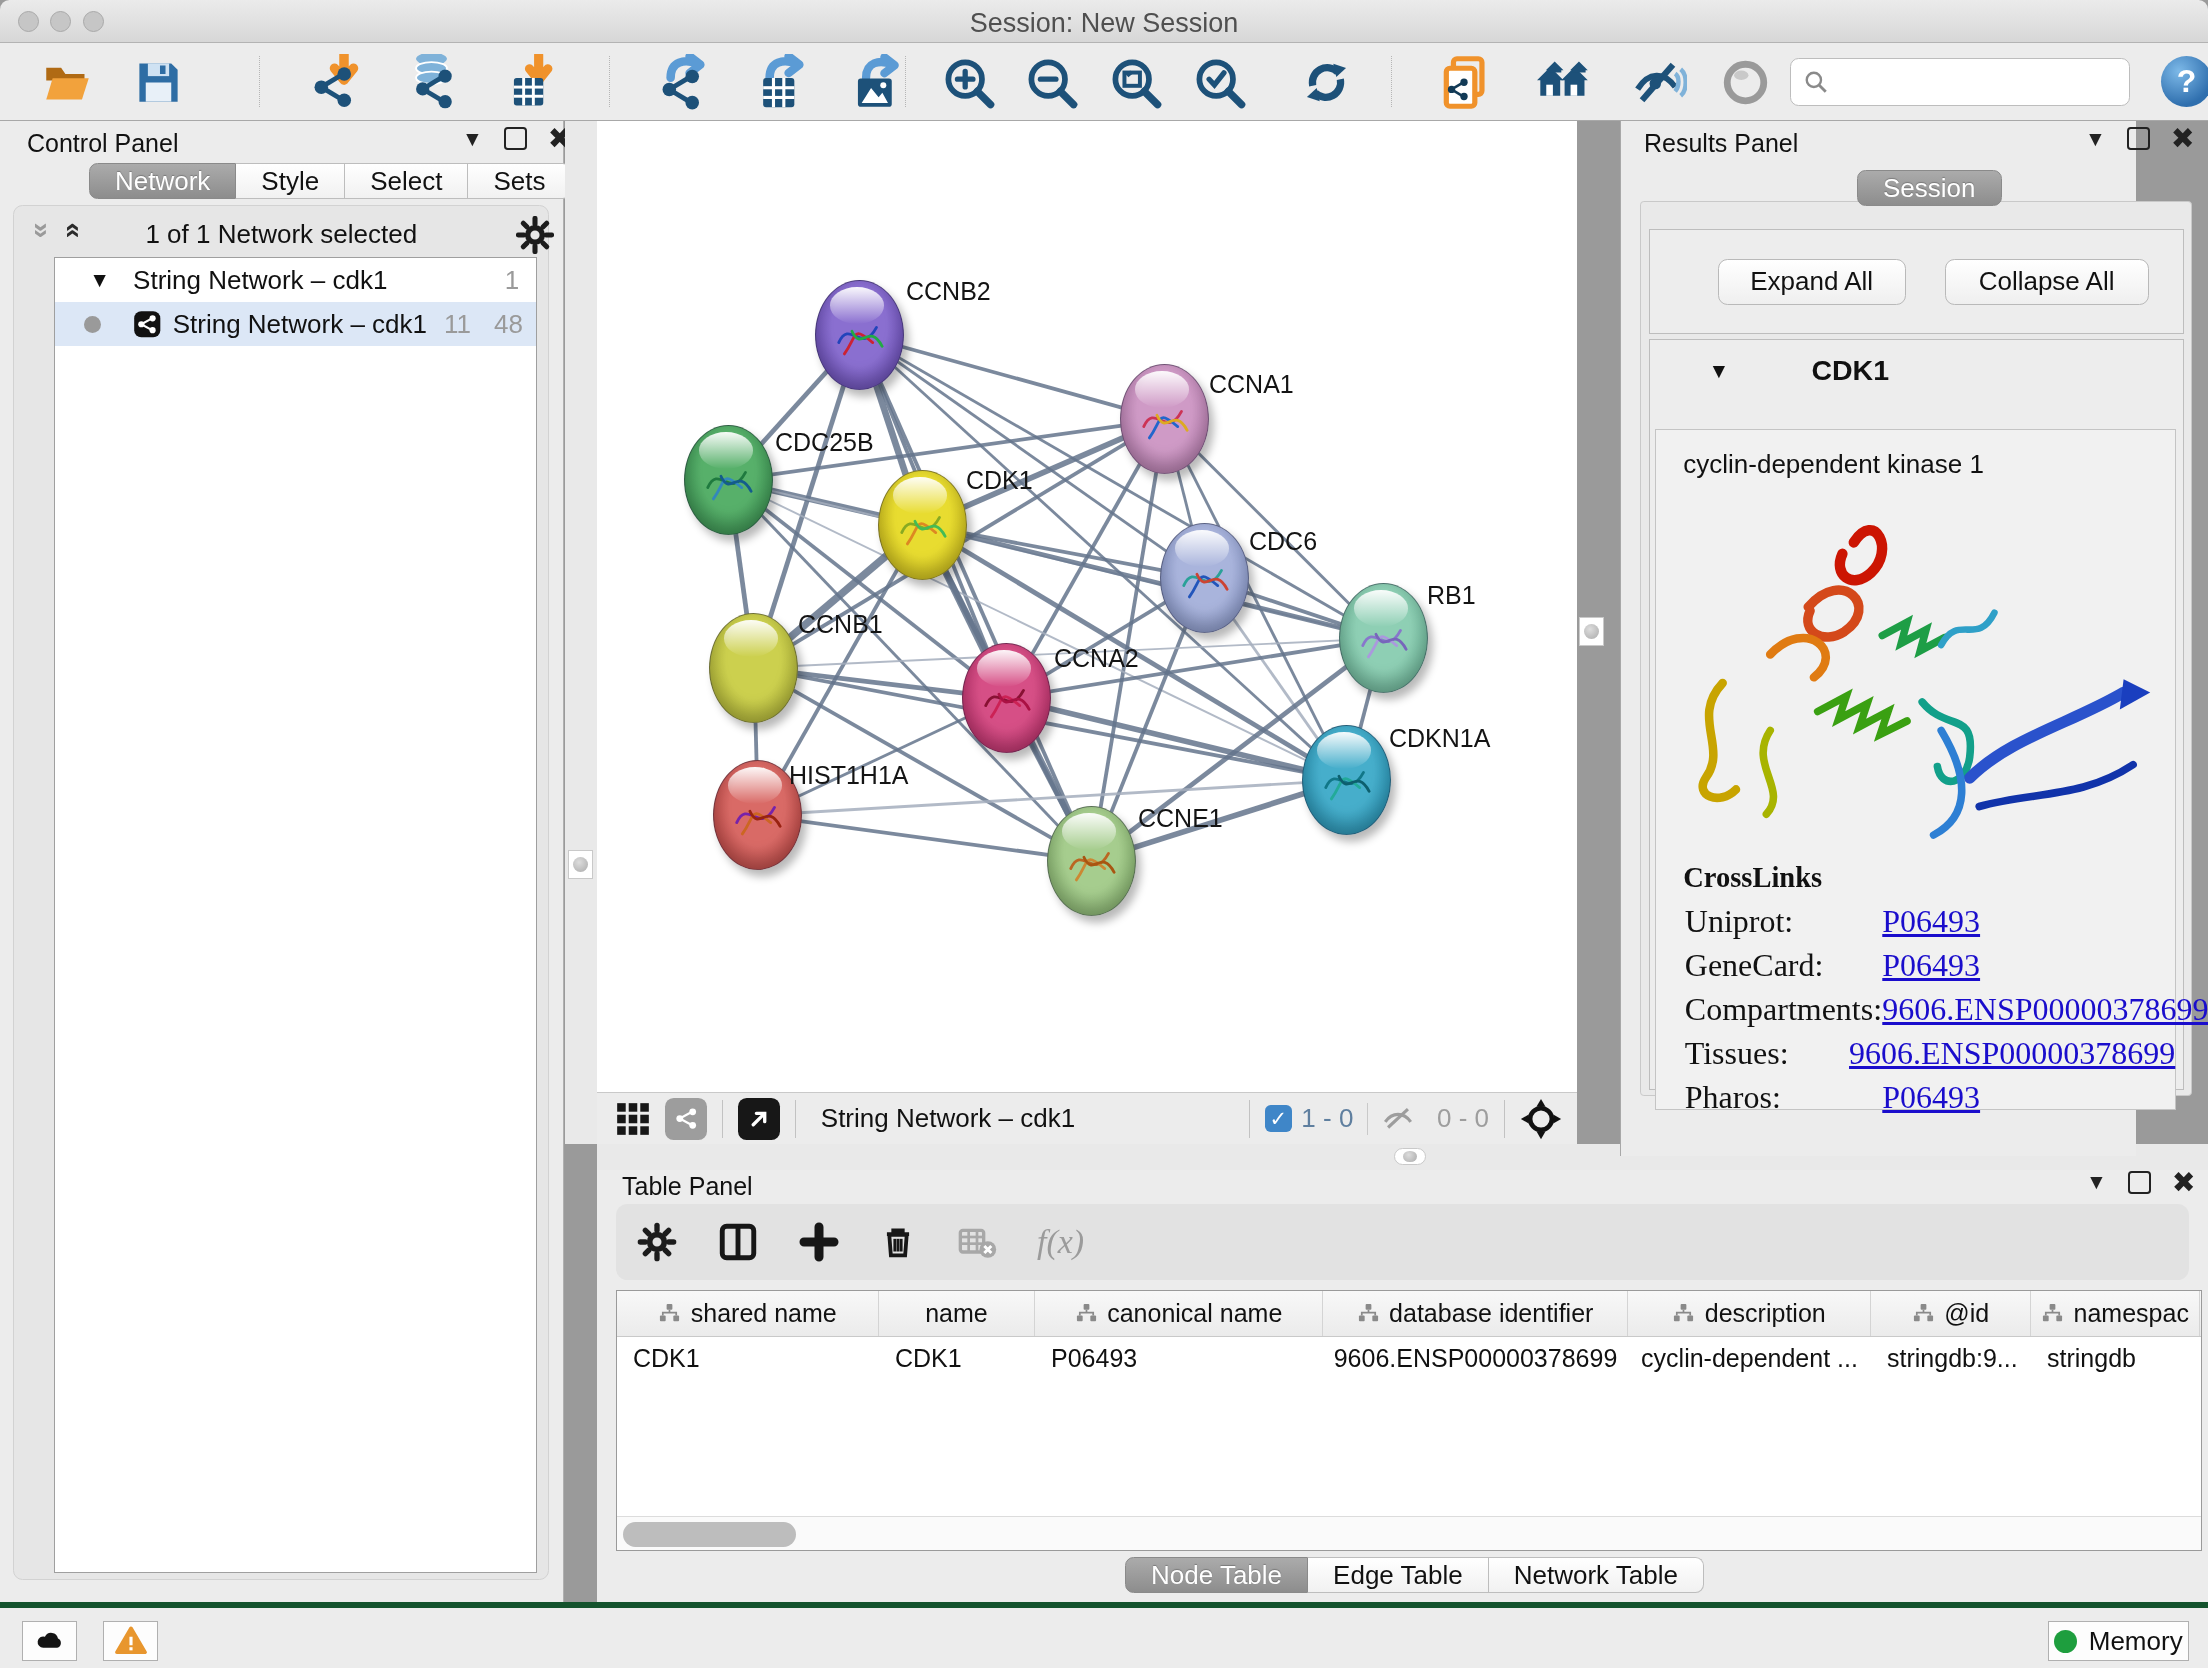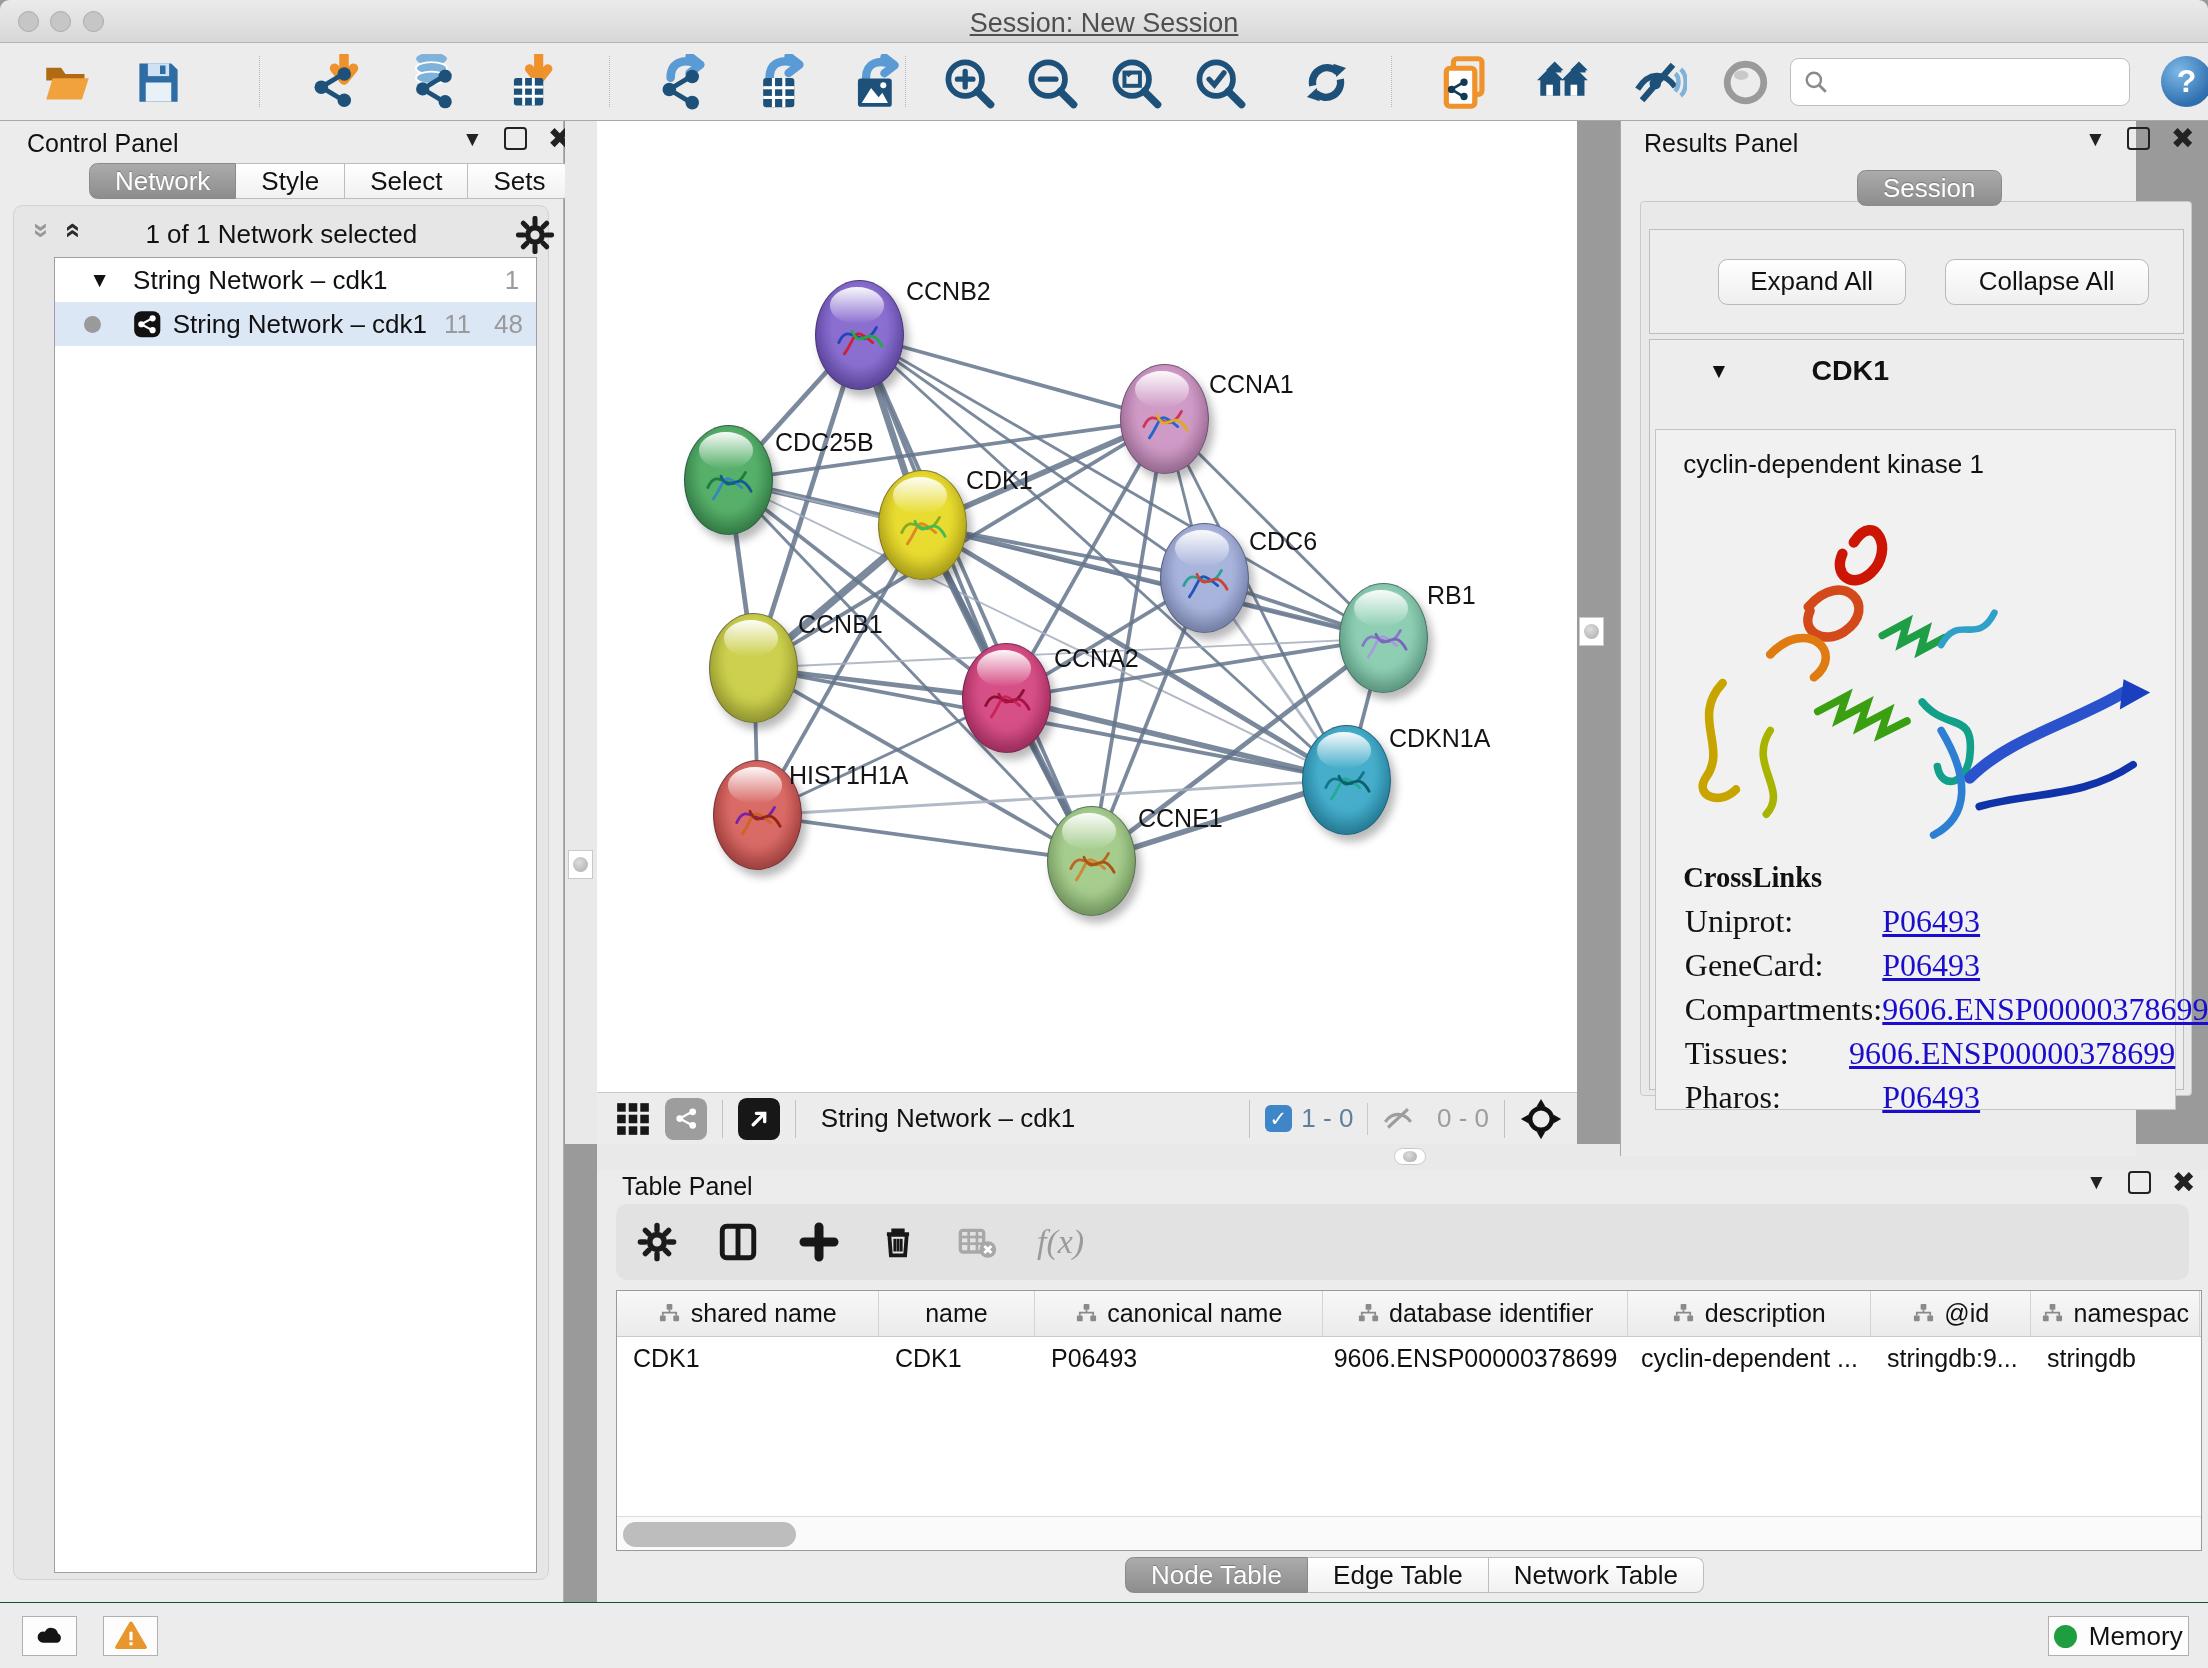--- a/index.html
+++ b/index.html
@@ -7,21 +7,21 @@
   body { font-family:"Liberation Sans","DejaVu Sans",sans-serif; font-size:25px; color:#111;
          position:relative; overflow:hidden; }
   .abs { position:absolute; }
 
   
   #titlebar { left:0; top:0; width:2208px; height:43px;
     background:linear-gradient(#ebebeb,#d7d7d7); border-bottom:1px solid #b3b3b3;
     border-radius:9.5px 9.5px 0 0; }
   .traffic { width:21px; height:21px; border-radius:50%; top:10.5px;
     background:#c6c6c6; border:1px solid #a9a9a9; }
-  #win-title { width:100%; text-align:center; top:7.6px; font-size:27px; color:#4f4f4f;text-decoration:underline; }
+  #win-title { width:100%; text-align:center; top:7.6px; font-size:27px; color:#4f4f4f; }
 
   
   #toolbar { left:0; top:43px; width:2208px; height:78px; background:#ececec;
     border-bottom:1px solid #a8a8a8; }
   .tb-item { top:7.6px; height:63px; display:flex; align-items:center; justify-content:center; }
   .tb-sep { top:13.3px; width:0; height:51px; border-left:1.9px dotted #b5b5b5; }
   #search-box { left:1790px; top:15px; width:340px; height:48px; background:#fff;
     border:1px solid #bdbdbd; border-radius:8.6px; display:flex; align-items:center; padding-left:11.4px; }
   #help-btn { left:2161px; top:13.3px; width:51px; height:51px; border-radius:50%;
     background:radial-gradient(circle at 35% 30%, #7db9e8, #2f6fae 70%);
@@ -129,21 +129,21 @@
     overflow:hidden; white-space:nowrap; }
   .td.ctr { justify-content:center; padding-left:0; }
   #tbl-scroll { position:absolute; left:0; bottom:0; width:100%; height:34px;
     background:#fafafa; border-top:1px solid #dcdcdc; }
   #tbl-thumb { position:absolute; left:5.7px; top:4.8px; width:173px; height:25px;
     border-radius:12.4px; background:#bdbdbd; }
   #tp-tabs { left:528px; top:387px; }
 
   
   #statusbar { left:0; top:1602px; width:2208px; height:67px; background:#ececec;
-    border-top:1px solid #14532d; }
+    border-top:6px solid #14532d; }
   .sb-btn { top:13.3px; height:40px; background:#fdfdfd; border:1.9px solid #b0b0b0;
     display:flex; align-items:center; justify-content:center; }
   #memory-btn { left:2048px; width:141px; gap:11.4px; font-size:26px; }
   .green-dot { width:23px; height:23px; border-radius:50%; background:#1e9e3e; }
 
   svg { display:block; }
 </style>
 </head>
 <body>
 

